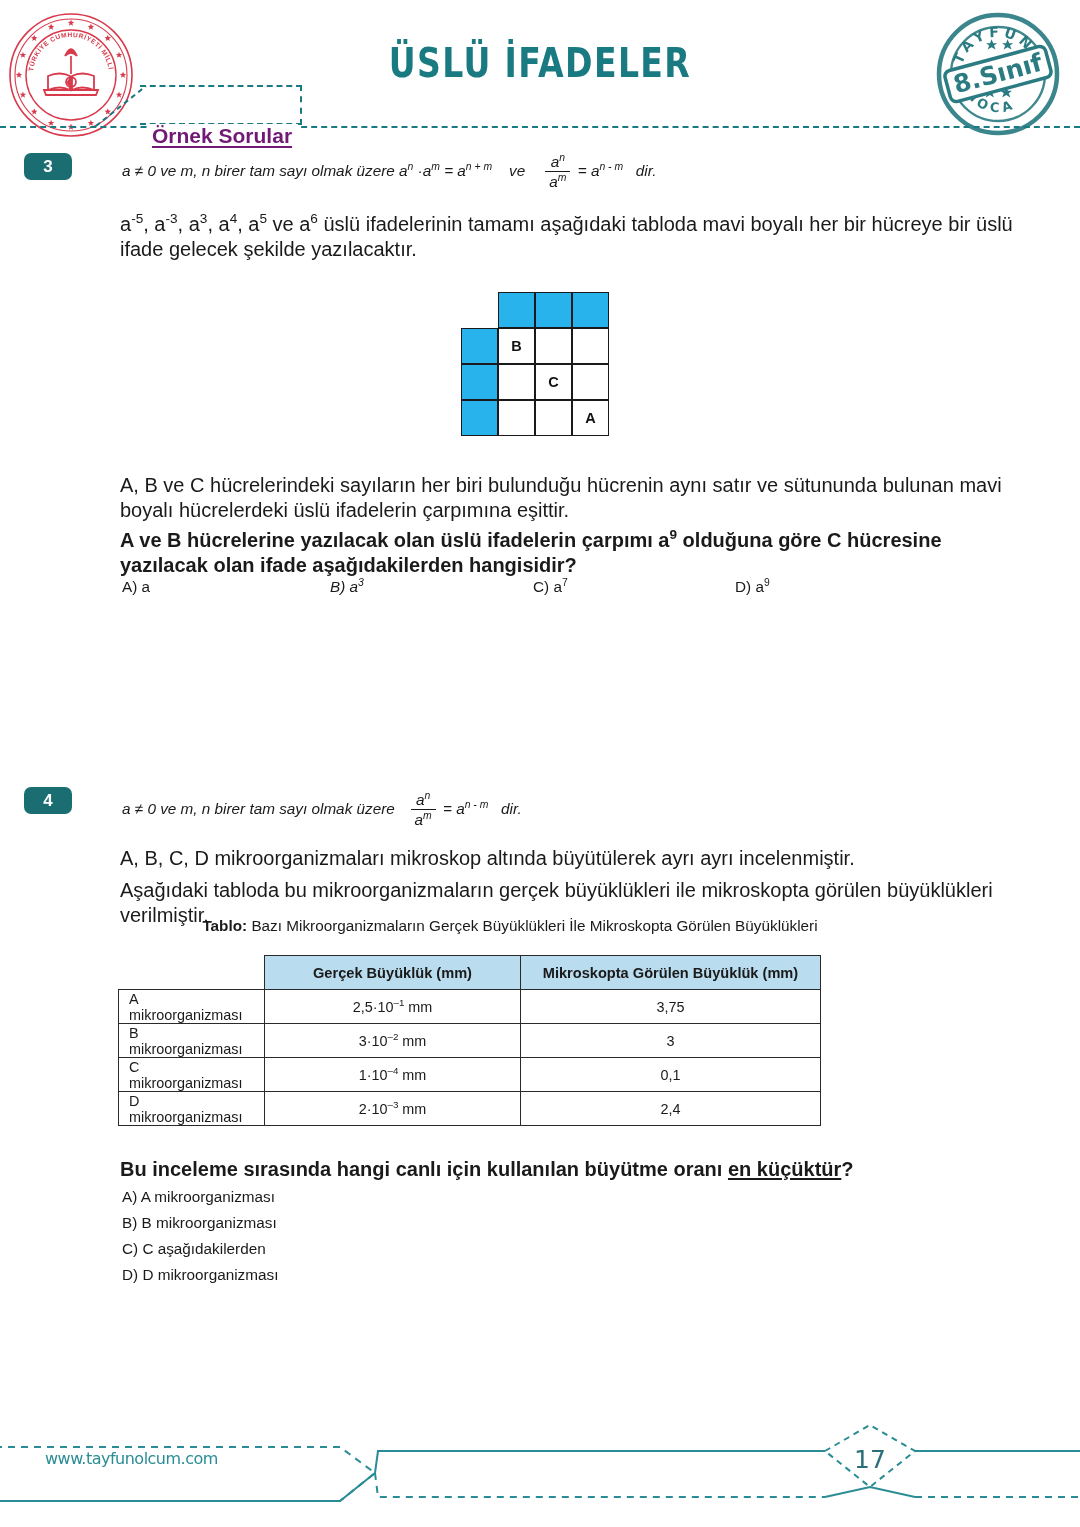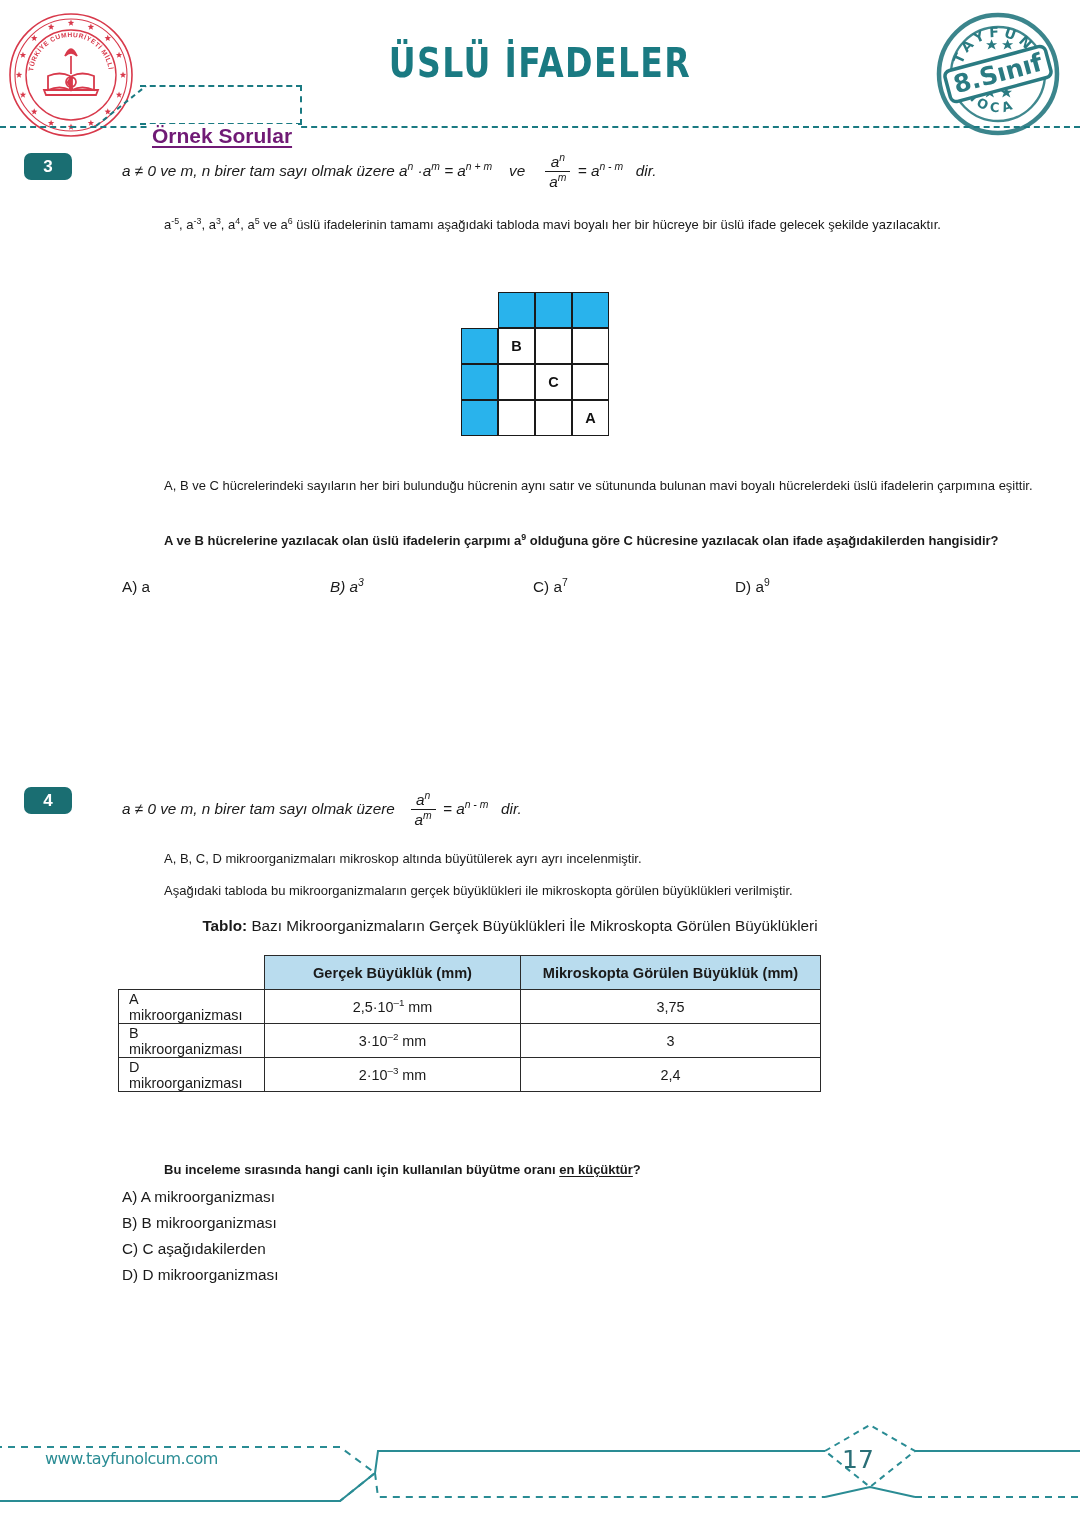--- a/index.html
+++ b/index.html
@@ -93,24 +93,23 @@
     text-align: center;
     line-height: 27px;
     font-family: "Liberation Sans", sans-serif;
   }
   #badge-3 { left: 24px; top: 153px; }
   #badge-4 { left: 24px; top: 787px; }
 
   
   .body-text {
     position: absolute;
-    font-size: 13px;
+    font-size: 20px;
     line-height: 25px;
     color: #1a1a1a;
-    margin-left: 44px;
   }
   .bold { font-weight: bold; }
   sup { font-size: 0.68em; vertical-align: super; line-height: 0; }
   .u { text-decoration: underline; text-underline-offset: 2px; }
 
   
   .frac {
     display: inline-block;
     vertical-align: middle;
     text-align: center;
@@ -235,20 +234,21 @@
     font-family: "DejaVu Sans", sans-serif;
     font-size: 16px;
     letter-spacing: -0.5px;
     color: #2a8c94;
     z-index: 3;
   }
   #footer-page {
     position: absolute;
     left: 842px; top: 1445px;
     width: 56px;
+    text-align: center;
     font-family: "DejaVu Sans", sans-serif;
     font-size: 25px;
     color: #2a6f77;
     z-index: 3;
   }
 </style>
 </head>
 <body>
 
 <div id="header">
@@ -455,20 +455,27 @@
       <td class="val">3,75</td>
     </tr>
     <tr>
       <td class="rowlabel">B mikroorganizması</td>
       <td class="val">
         <span>3</span><span>·10</span><sup>–2</sup><span> mm</span>
       </td>
       <td class="val">3</td>
     </tr>
     <tr>
+      <td class="rowlabel">C mikroorganizması</td>
+      <td class="val">
+        <span>1</span><span>·10</span><sup>–4</sup><span> mm</span>
+      </td>
+      <td class="val">0,1</td>
+    </tr>
+    <tr>
       <td class="rowlabel">D mikroorganizması</td>
       <td class="val">
         <span>2</span><span>·10</span><sup>–3</sup><span> mm</span>
       </td>
       <td class="val">2,4</td>
     </tr>
   </tbody>
 </table>
 
 <div class="body-text bold" id="q4-ask">

